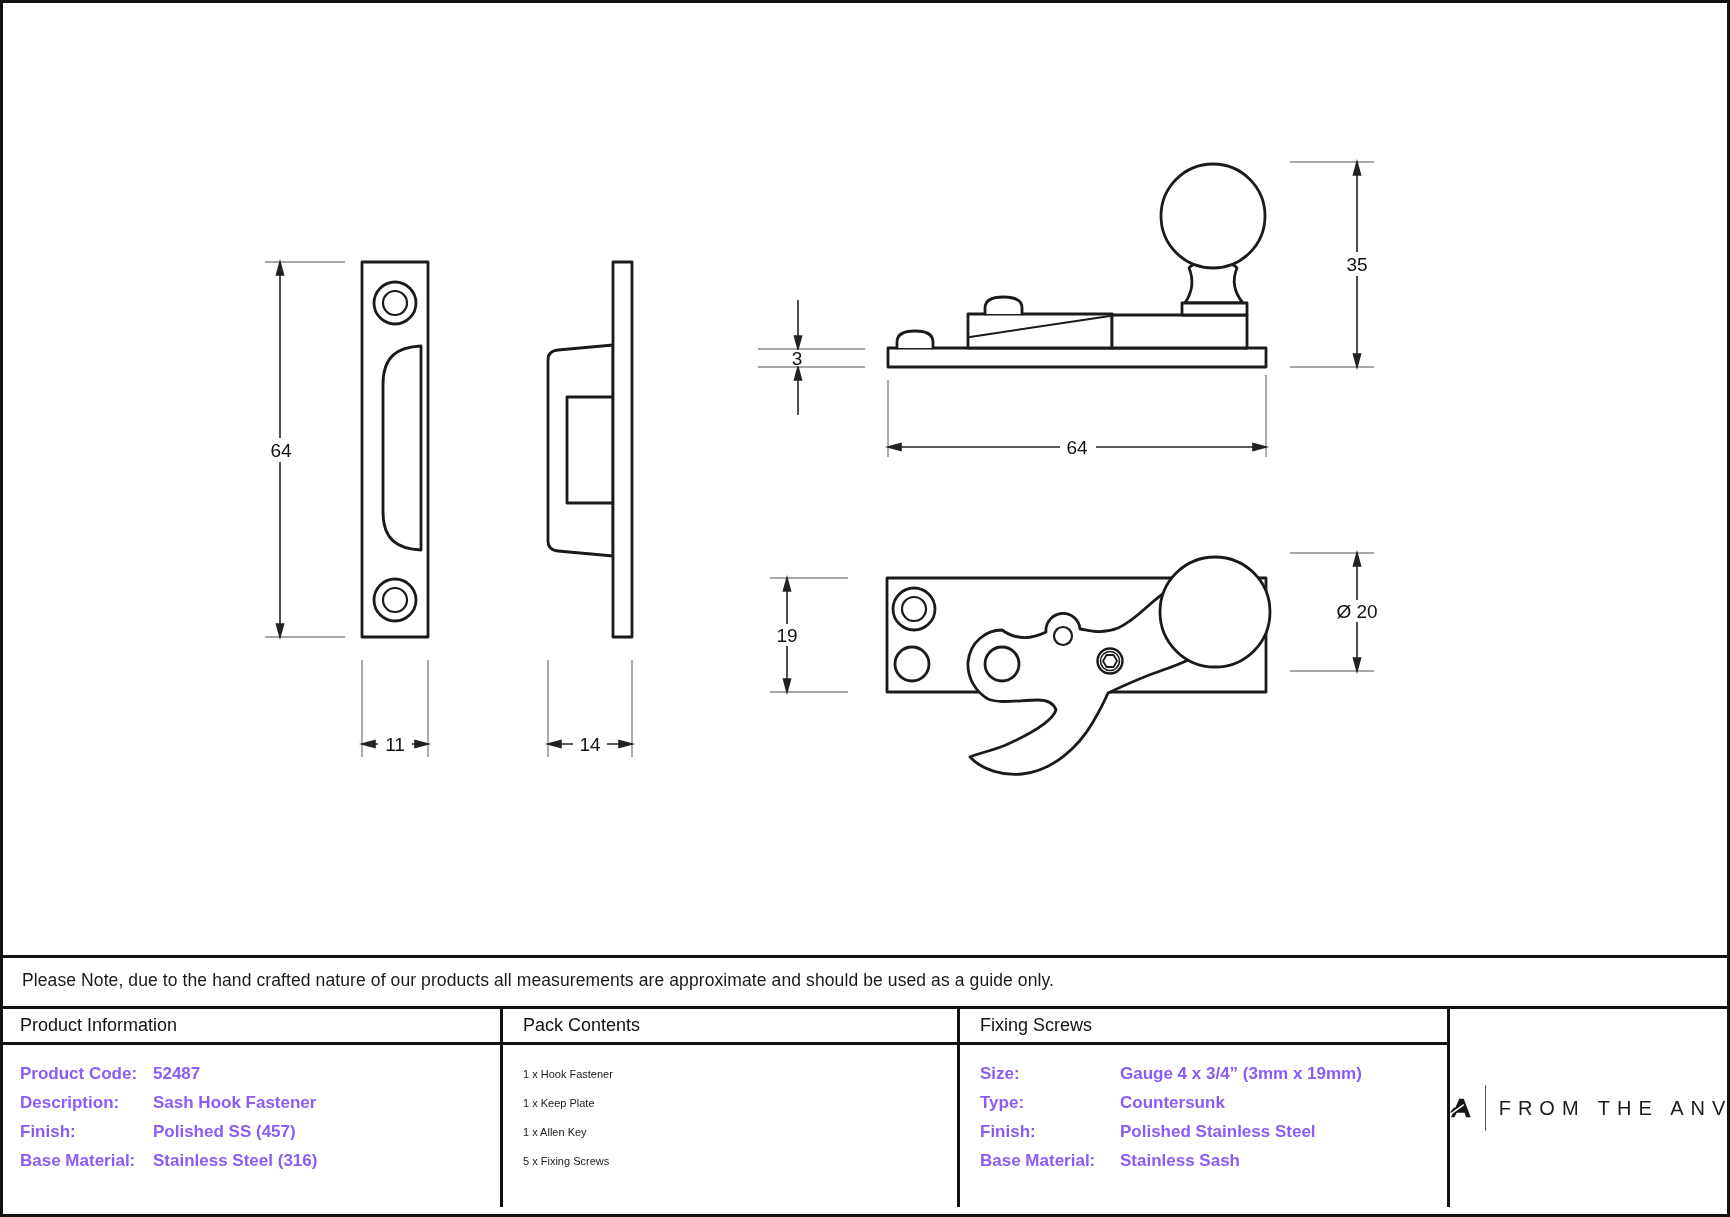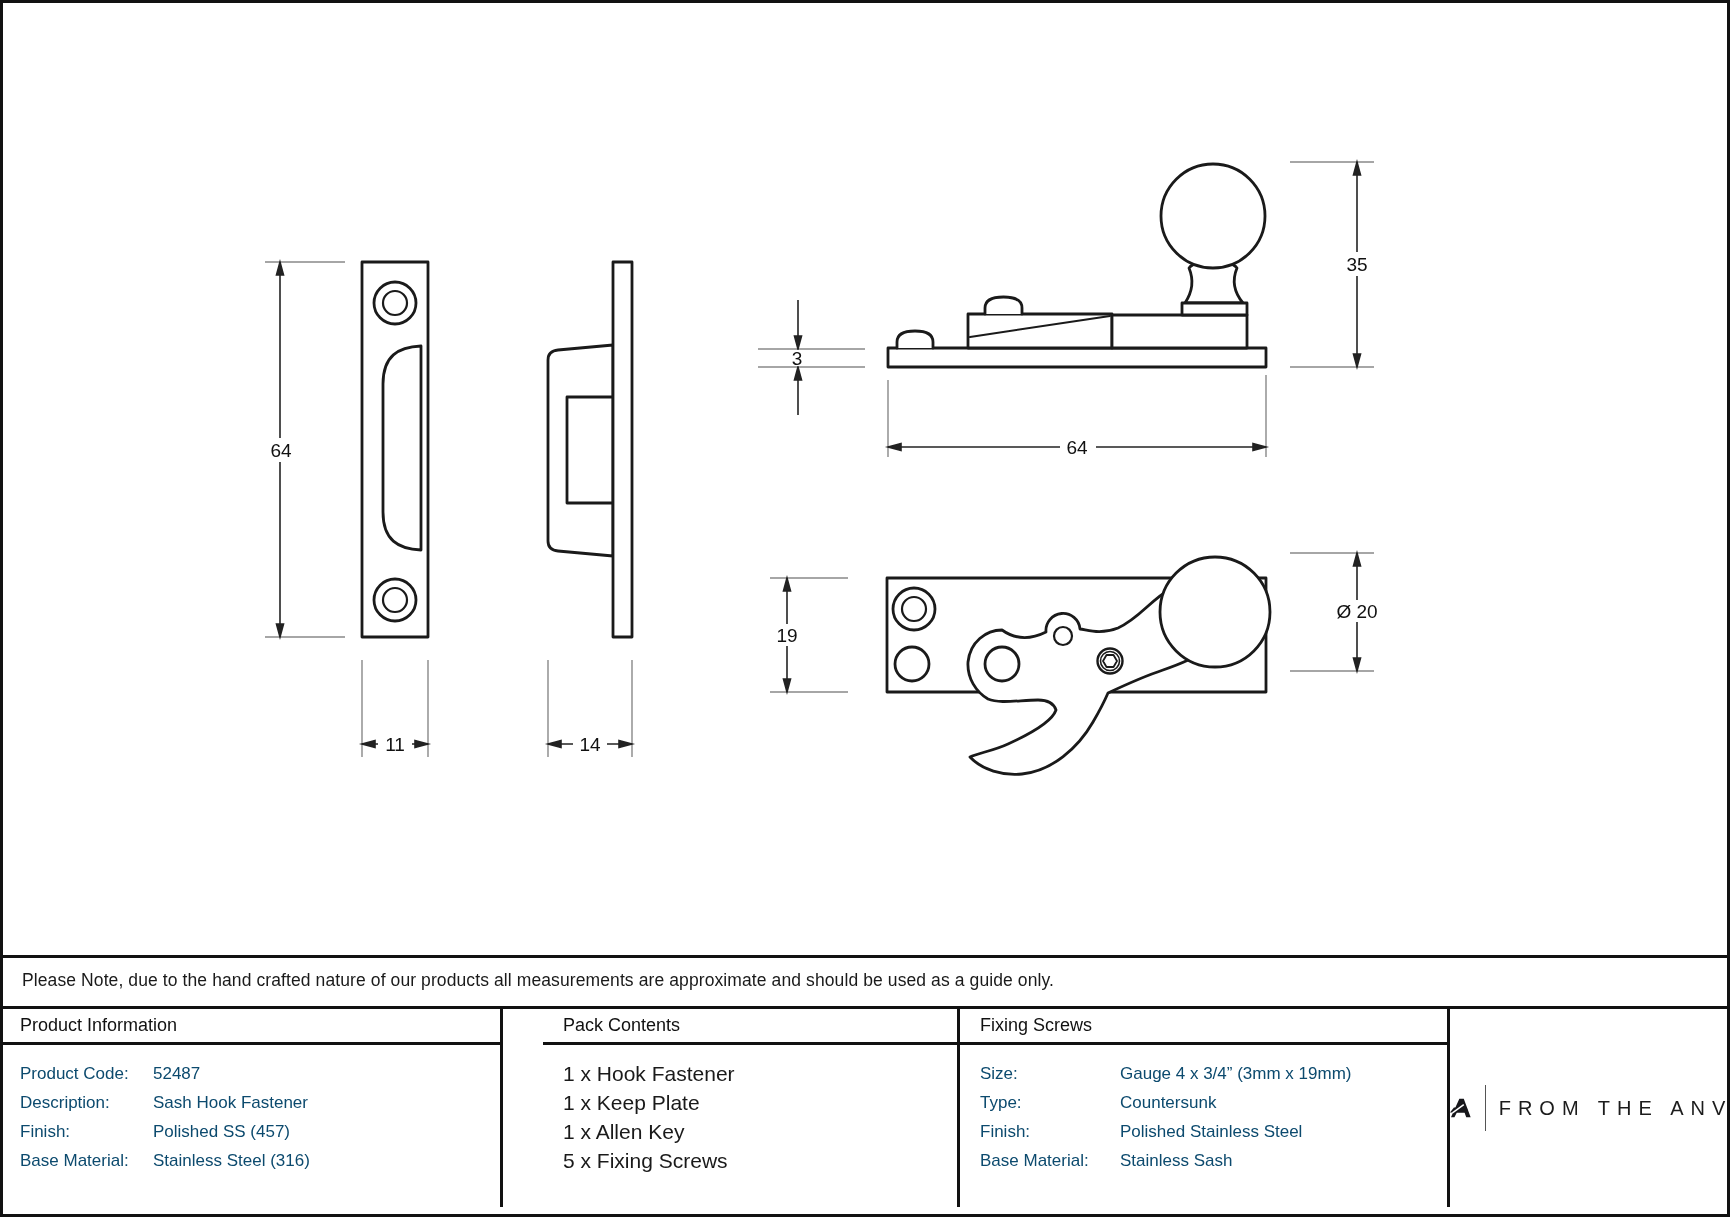--- a/index.html
+++ b/index.html
@@ -5,30 +5,30 @@
   html,body{margin:0;padding:0;background:#fff;}
   body{width:1730px;height:1217px;position:relative;font-family:"Liberation Sans",sans-serif;color:#111;overflow:hidden;}
   .page-border{position:absolute;left:0;top:0;width:1724px;height:1211px;border:3px solid #111;pointer-events:none;z-index:50;}
   #drawing-area{position:absolute;left:0;top:0;width:1730px;height:955px;}
   #note-row{position:absolute;left:0;top:955px;width:1730px;height:48px;border-top:3px solid #111;box-sizing:border-box;display:flex;align-items:center;}
   #note-row .note-text{margin-left:22px;font-size:17.5px;color:#1a1a1a;letter-spacing:.1px;}
   #spec-table{position:absolute;left:0;top:1006px;width:1730px;height:211px;border-top:3px solid #111;box-sizing:border-box;}
   .col{position:absolute;top:0;bottom:10px;box-sizing:border-box;}
   .col.bordered{border-left:3px solid #111;}
   #col-product{left:0;width:500px;}
-  #col-pack{left:500px;width:457px;padding-left:40px;}
+  #col-pack{left:500px;width:457px;}
   #col-fixing{left:957px;width:490px;}
   #col-brand{left:1447px;width:316px;}
   .col-header{height:36px;border-bottom:3px solid #111;box-sizing:border-box;display:flex;align-items:center;}
   .col-header span{margin-left:20px;font-size:18px;color:#111;}
   .col-body{padding:14px 0 0 20px;}
-  .spec-row{display:flex;height:29px;align-items:center;font-size:17px;color:#0c4a6e;}
+  .spec-row{display:flex;height:29px;align-items:center;font-size:17px;color:#8b5cf6;font-weight:bold;}
   .spec-row .lbl{width:133px;flex:none;}
   #col-fixing .spec-row .lbl{width:140px;}
-  .pack-row{height:29px;display:flex;align-items:center;font-size:21px;color:#1a1a1a;}
+  .pack-row{height:29px;display:flex;align-items:center;font-size:11px;color:#1a1a1a;}
   #brand-lockup{position:absolute;left:0;top:0;right:0;bottom:0;display:flex;align-items:center;justify-content:center;gap:13px;}
   #brand-lockup .divider{width:2px;height:46px;background:#555;}
   #brand-name{font-size:20px;letter-spacing:7px;color:#1c1c1c;white-space:nowrap;}
   svg text{font-family:"Liberation Sans",sans-serif;}
 </style>
 </head>
 <body>
 
 <div class="page-border"></div>
 

